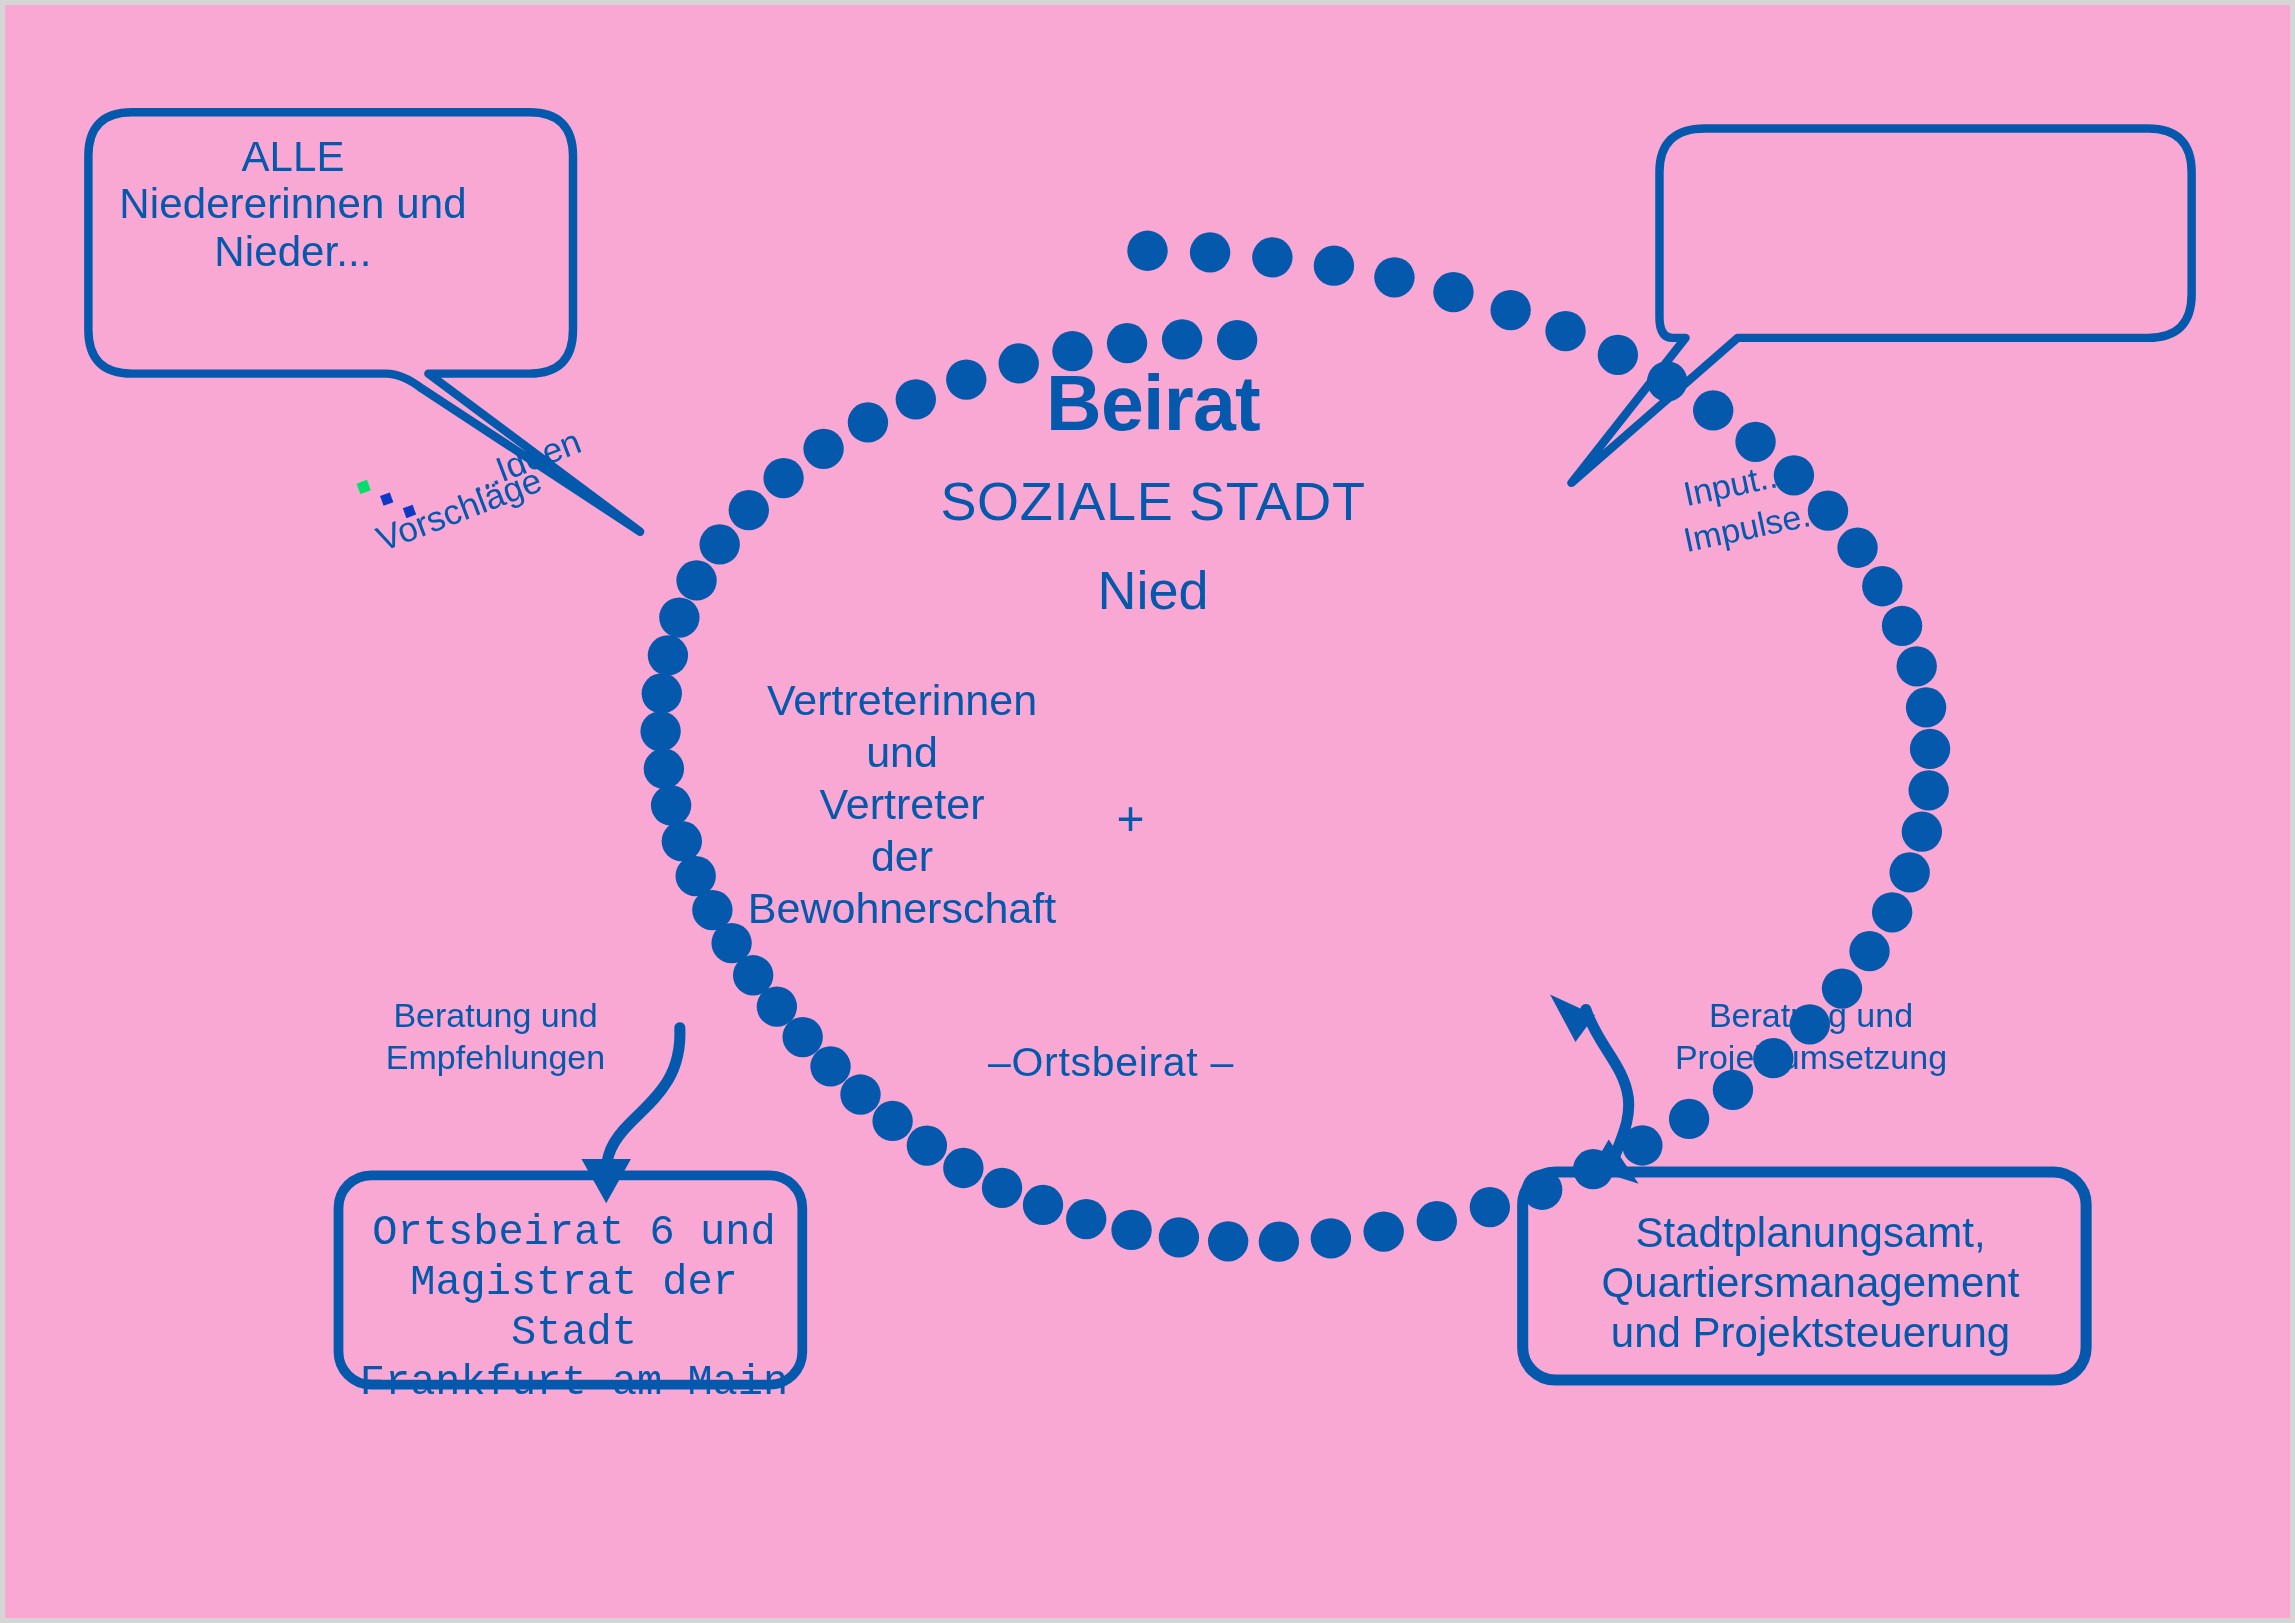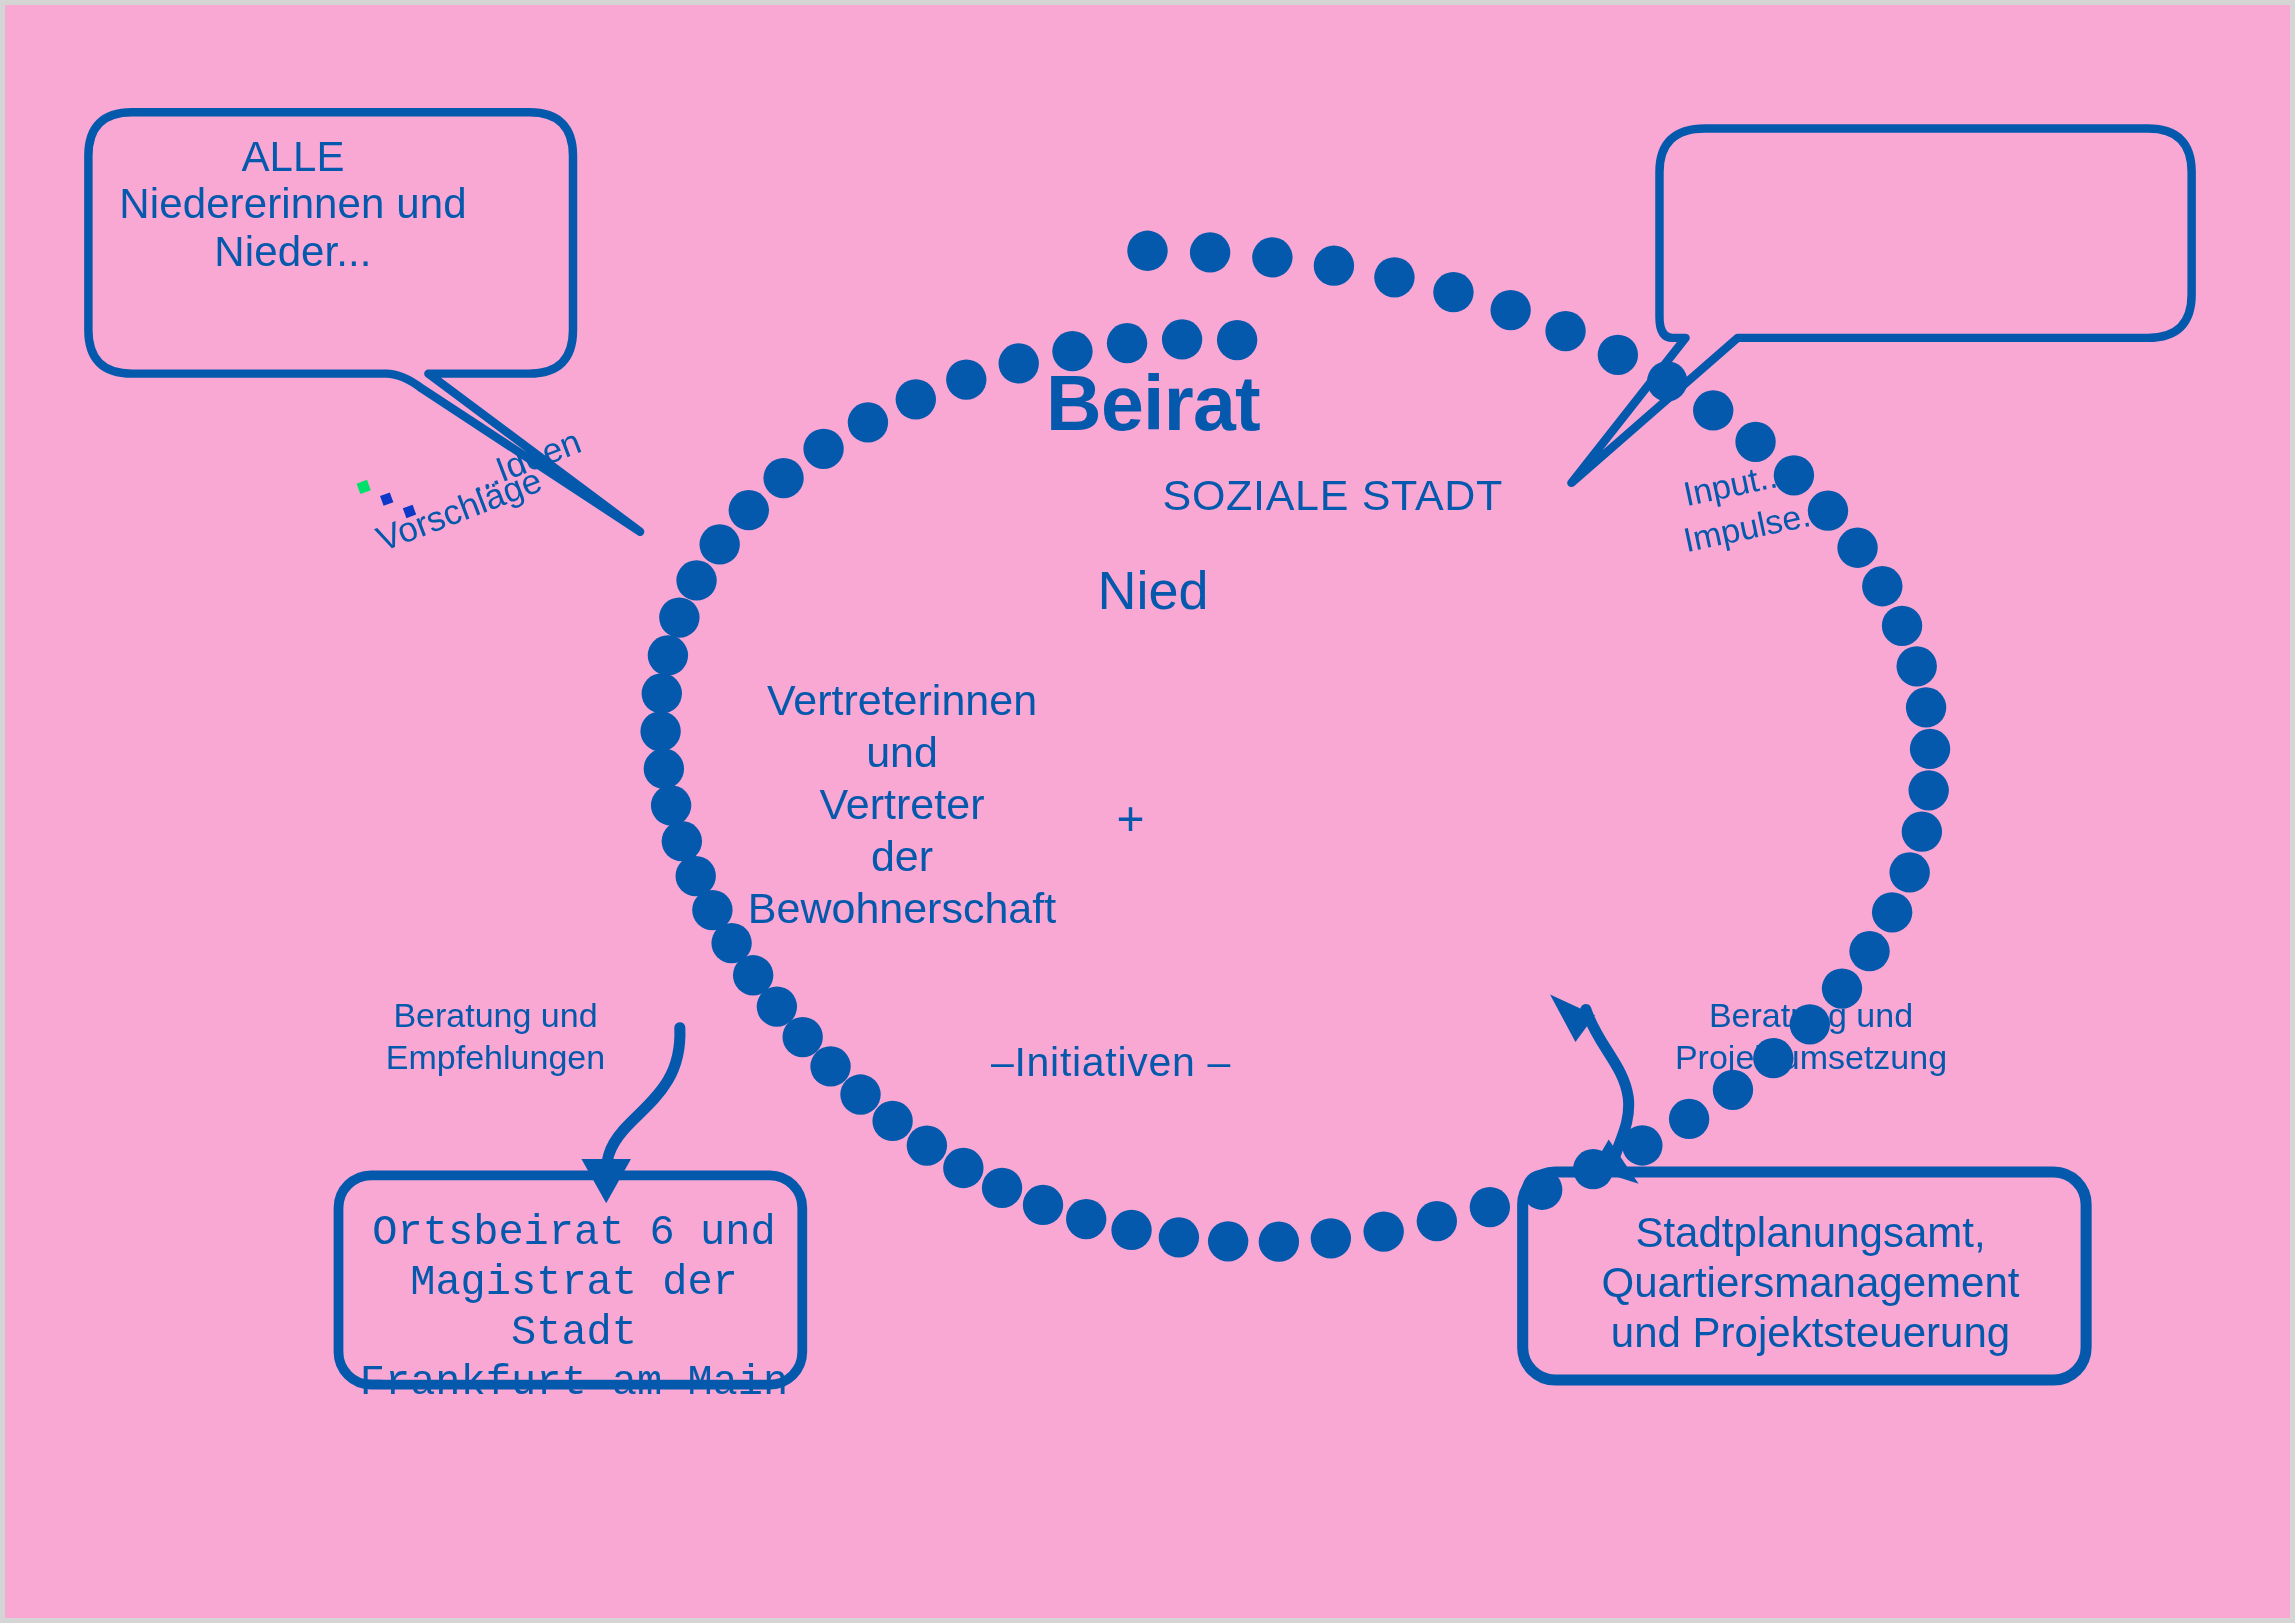--- a/index.html
+++ b/index.html
@@ -48,21 +48,21 @@
   #bubble-left-text  { left: 85px;  top: 128px;  width: 406px; }
   #bubble-right-text { left: 1678px; top: 152px;  width: 419px; }
 
   
   #title-main {
     left: 798px; top: 355px; width: 700px;
     font-size: 77px; font-weight: bold; letter-spacing: -0.7px;
   }
   #title-sub1 {
     left: 798px; top: 466px; width: 700px;
-    font-size: 43px; letter-spacing: 0.7px; text-align: right;
+    font-size: 54px; letter-spacing: 0.7px;
   }
   #title-sub2 {
     left: 798px; top: 535px; width: 700px;
     font-size: 54px;
     margin-top: 20px;
   }
 
   
   .col {
     font-size: 43px;
@@ -267,21 +267,21 @@
     <div class="tx" id="title-sub1">SOZIALE STADT</div>
     <div class="tx" id="title-sub2">Nied</div>
 
     <div class="tx col" id="col-left">Vertreterinnen
 und
 Vertreter
 der
 Bewohnerschaft</div>
     <div class="tx col" id="col-plus">+</div>
 
-    <div class="tx" id="stimmrecht">–Initiativen  –</div>
+    <div class="tx" id="stimmrecht">–Ortsbeirat  –</div>
 
     <div class="tx" id="ann-ideen">...Ideen</div>
     <div class="tx" id="ann-vorschlaege">Vorschläge</div>
     <div class="tx" id="ann-input">Input...</div>
     <div class="tx" id="ann-impulse">Impulse...</div>
 
     <div class="tx arrow-cap" id="cap-left">Beratung und
 Empfehlungen</div>
     <div class="tx arrow-cap" id="cap-right">Beratung und
 Projektumsetzung</div>

